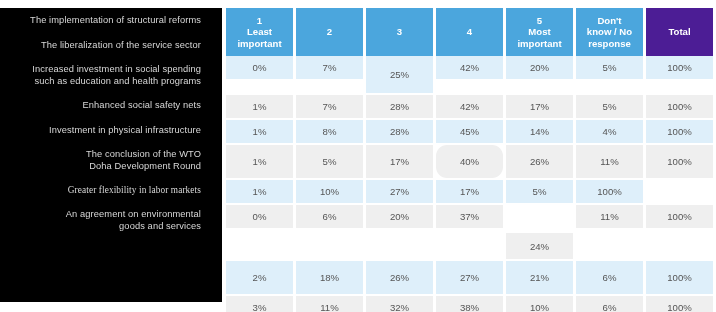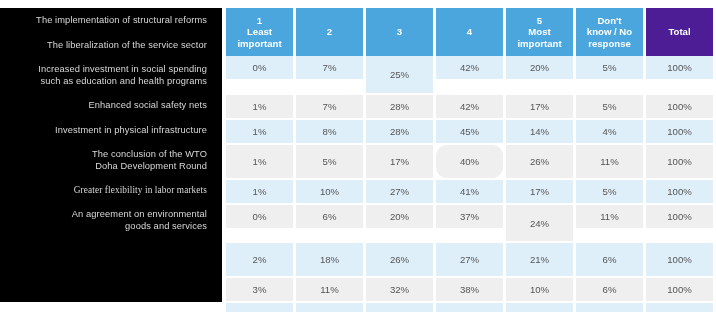--- a/index.html
+++ b/index.html
@@ -11,21 +11,21 @@
   #root{position:absolute;left:0;top:0;width:716px;height:312px;}
 
   
   .labelpanel{
     position:absolute;left:0;top:8px;width:222px;height:294px;
     background:#000000;
   }
   .labelrow{
     display:flex;align-items:center;justify-content:flex-end;
     box-sizing:border-box;
-    padding-right:15px;
+    padding-right:21px;
     color:#d9d9d9;
     font-size:9.3px;
     line-height:11.5px;
     text-align:right;
     letter-spacing:.1px;
   }
   .labelrow span{display:block;}
 
   
   .tablearea{
@@ -176,32 +176,31 @@
           <div class="cell" style="height: 33px; border-radius: 11px;">40%</div>
           <div class="cell" style="height: 33px;">26%</div>
           <div class="cell" style="height: 33px;">11%</div>
           <div class="cell" style="height: 33px;">100%</div>
         </div>
         <div class="rowspacer"></div>
         <div class="trow band-a">
           <div class="cell" style="height: 23px;">1%</div>
           <div class="cell" style="height: 23px;">10%</div>
           <div class="cell" style="height: 23px;">27%</div>
-          <div class="cell" style="height: 23px;">41%</div>
           <div class="cell" style="height: 23px;">17%</div>
           <div class="cell" style="height: 23px;">5%</div>
           <div class="cell" style="height: 23px;">100%</div>
         </div>
         <div class="rowspacer"></div>
         <div class="trow band-b">
           <div class="cell" style="height: 23px;">0%</div>
           <div class="cell" style="height: 23px;">6%</div>
           <div class="cell" style="height: 23px;">20%</div>
           <div class="cell" style="height: 23px;">37%</div>
-          <div class="cell" style="height: 36px;">24%</div>
+          <div class="cell" style="height: 26px; margin-top: 28px;">24%</div>
           <div class="cell" style="height: 23px;">11%</div>
           <div class="cell" style="height: 23px;">100%</div>
         </div>
         <div class="rowspacer"></div>
         <div class="trow band-a">
           <div class="cell" style="height: 33px;">2%</div>
           <div class="cell" style="height: 33px;">18%</div>
           <div class="cell" style="height: 33px;">26%</div>
           <div class="cell" style="height: 33px;">27%</div>
           <div class="cell" style="height: 33px;">21%</div>

